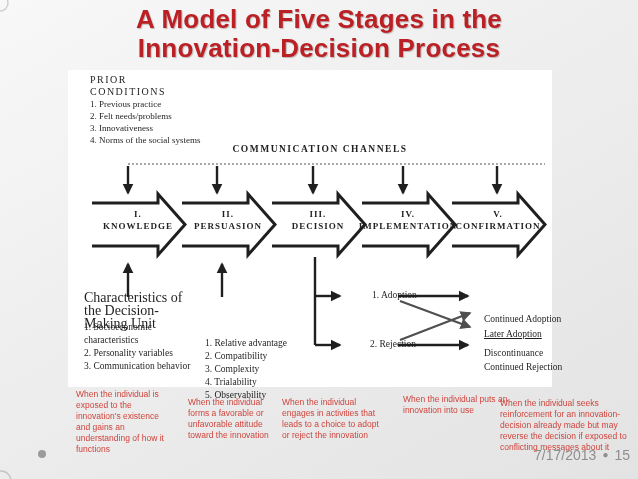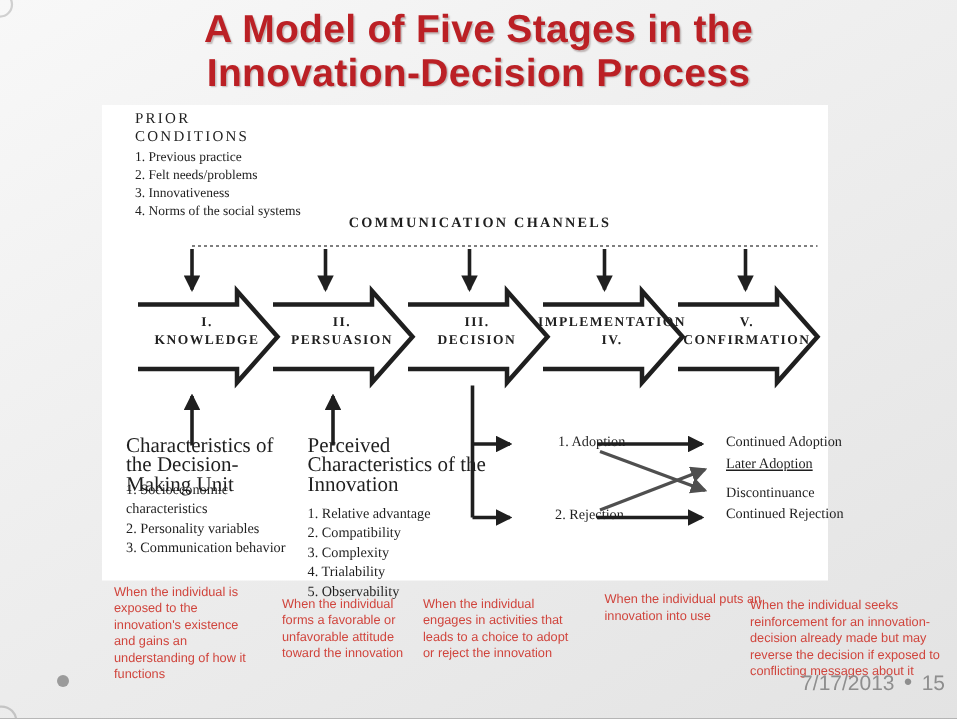--- a/index.html
+++ b/index.html
@@ -40,21 +40,21 @@
     font-weight:bold;font-size:9px;line-height:12px;letter-spacing:1px;
     white-space:nowrap;
   }
   .colhead{font-size:14px;line-height:13px;}
   .collist{font-size:9.5px;line-height:13px;}
   .dmu-head{left:84px;top:291px;width:112px;}
   .dmu-list{left:84px;top:321px;width:124px;}
   .pci-head{left:205px;top:291px;width:132px;}
   .pci-list{left:205px;top:337px;width:135px;}
   .branch-label{font-size:9.5px;white-space:nowrap;margin-left:24px;}
-  .outcome{font-size:9.5px;white-space:nowrap;left:484px;}
+  .outcome{font-size:9.5px;white-space:nowrap;left:484px;margin-top:24px;}
   
   .note{
     position:absolute;color:#d0443c;
     font-size:8.5px;line-height:11px;
   }
   
   #footer{
     position:absolute;right:8px;top:447px;
     color:#8e8e8e;font-size:14px;
     display:flex;align-items:center;gap:6px;
@@ -135,36 +135,35 @@
   </div>
   <div class="fig stage" style="left:168px;">
     <div>II.</div>
     <div>PERSUASION</div>
   </div>
   <div class="fig stage" style="left:258px;">
     <div>III.</div>
     <div>DECISION</div>
   </div>
   <div class="fig stage" style="left:348px;">
+    <div>IV.</div>
     <div>IMPLEMENTATION</div>
-    <div>IV.</div>
   </div>
   <div class="fig stage" style="left:438px;">
     <div>V.</div>
     <div>CONFIRMATION</div>
   </div>
 
   <div class="fig colhead dmu-head">Characteristics of the Decision-Making Unit</div>
   <div class="fig collist dmu-list">
     <div>1. Socioeconomic characteristics</div>
     <div>2. Personality variables</div>
     <div>3. Communication behavior</div>
   </div>
 
-  <div class="fig colhead pci-head">Perceived Characteristics of the Innovation</div>
   <div class="fig collist pci-list">
     <div>1. Relative advantage</div>
     <div>2. Compatibility</div>
     <div>3. Complexity</div>
     <div>4. Trialability</div>
     <div>5. Observability</div>
   </div>
 
   <div class="fig branch-label" style="left:348px;top:290px;">1. Adoption</div>
   <div class="fig branch-label" style="left:346px;top:339px;">2. Rejection</div>

